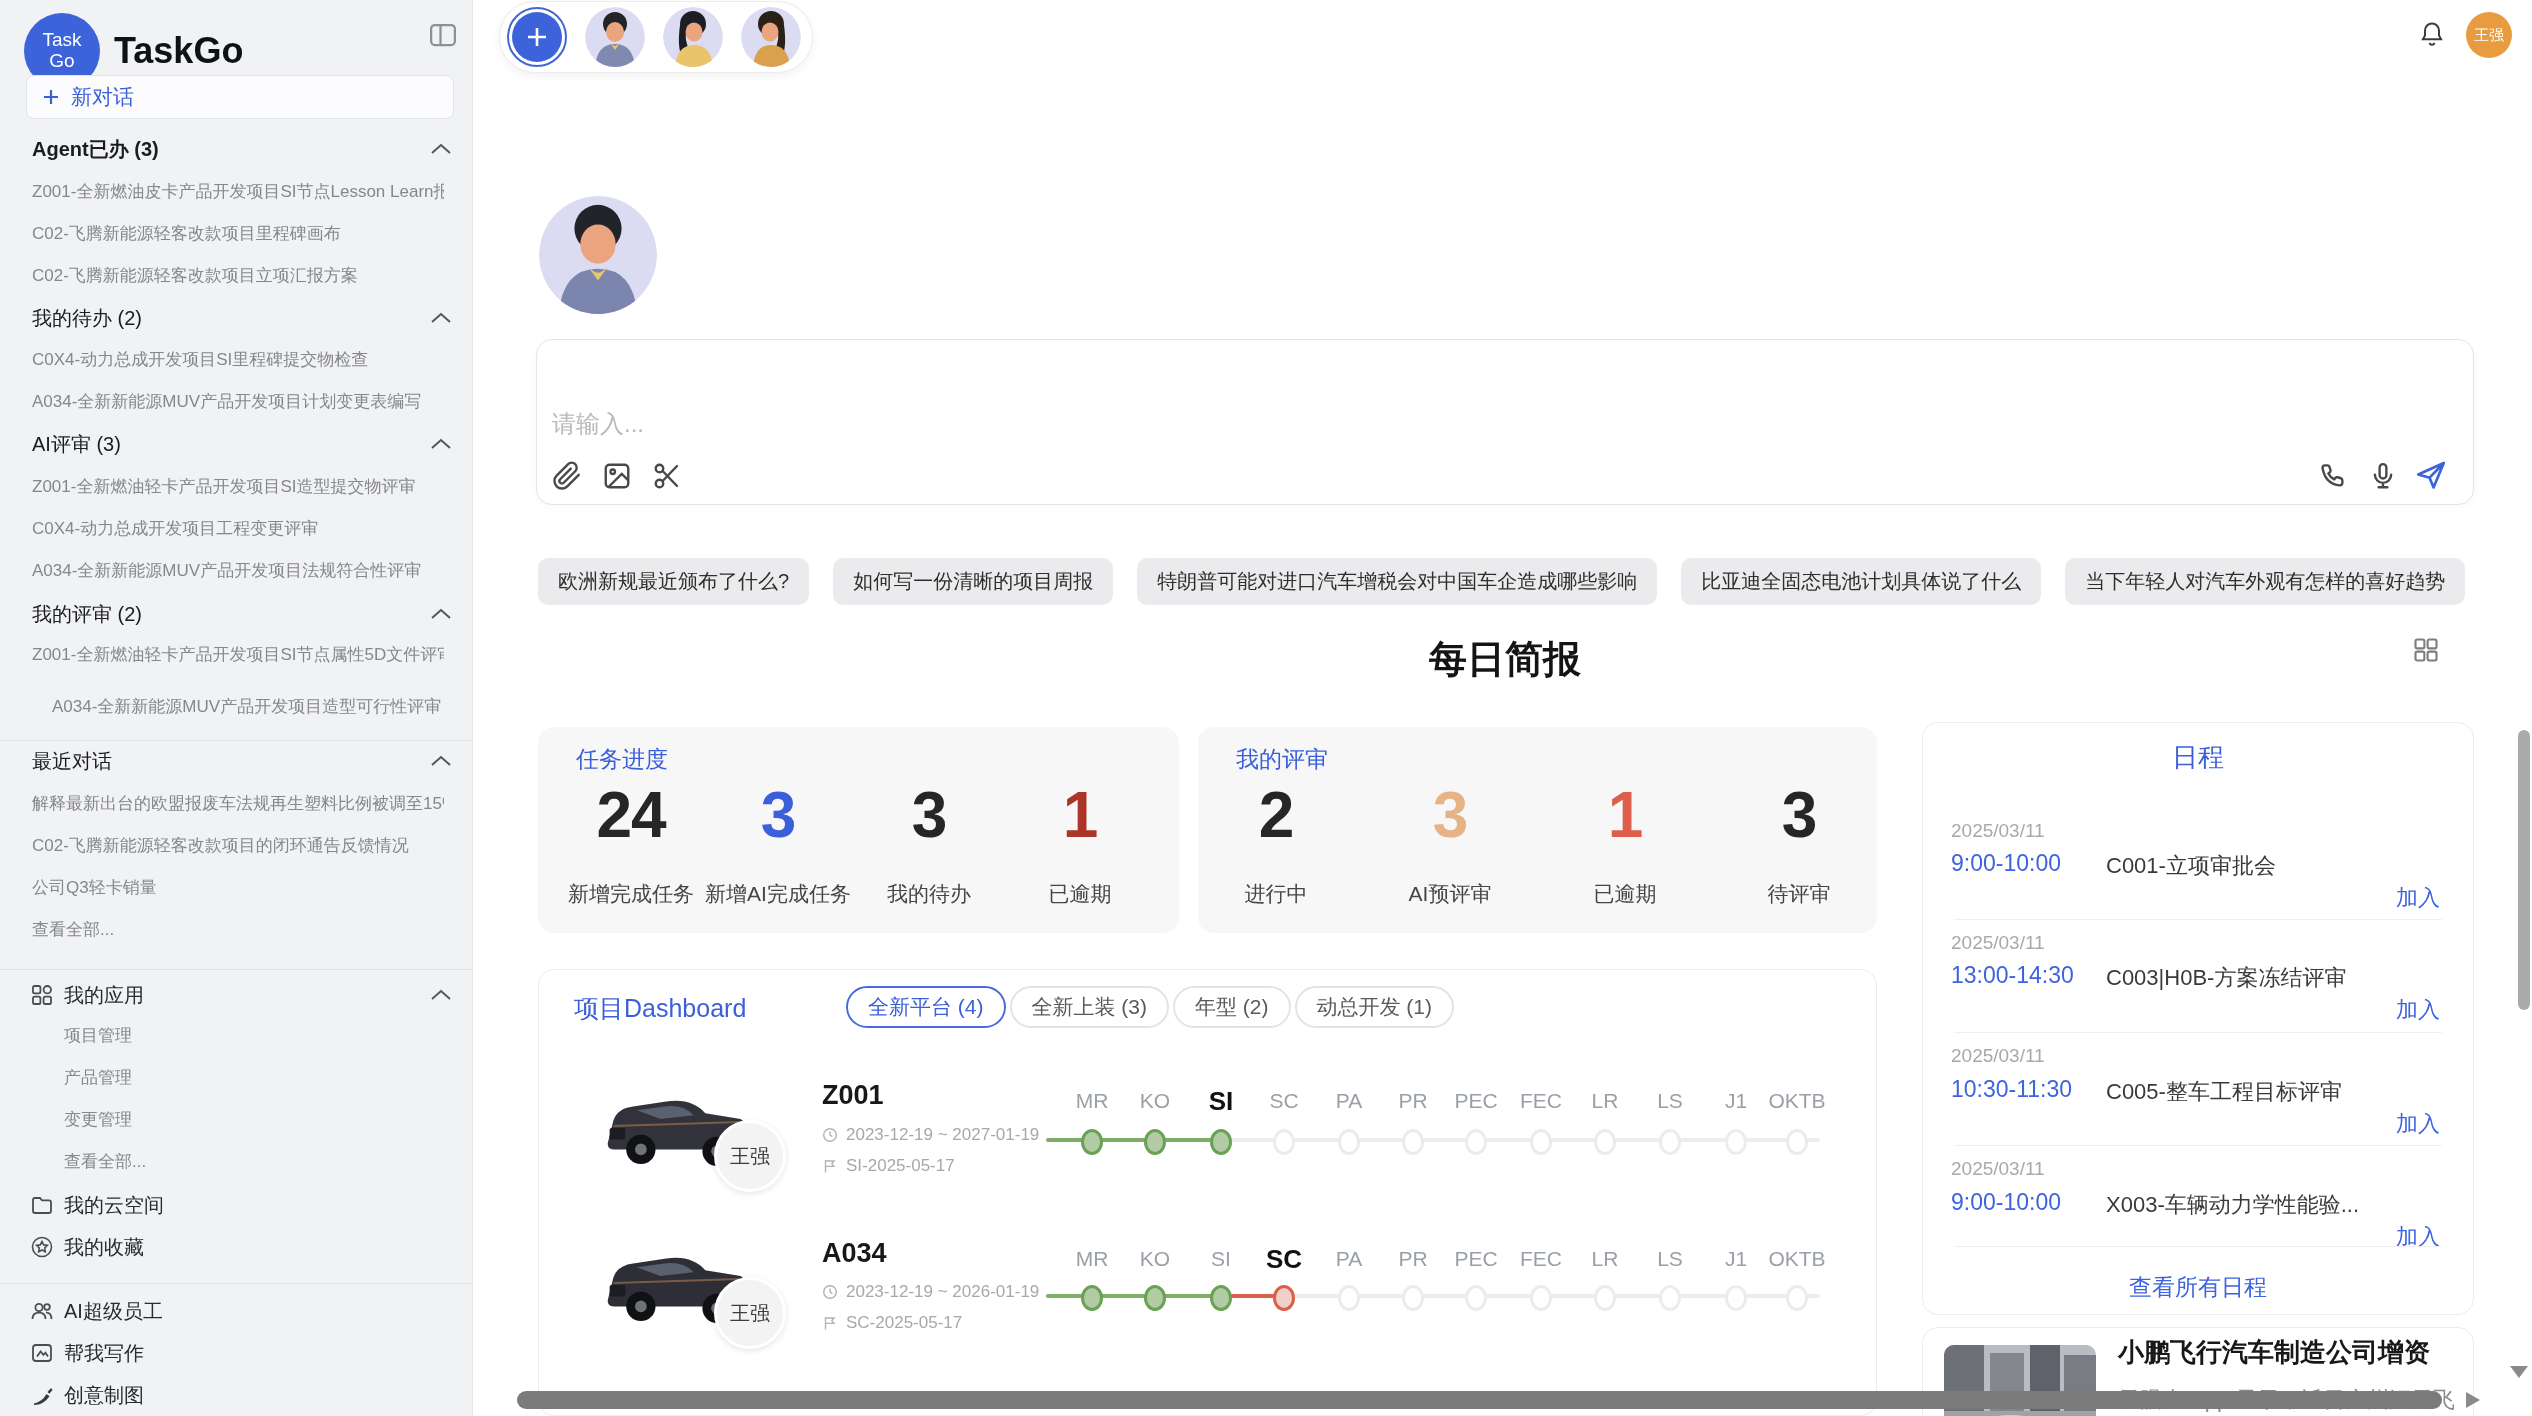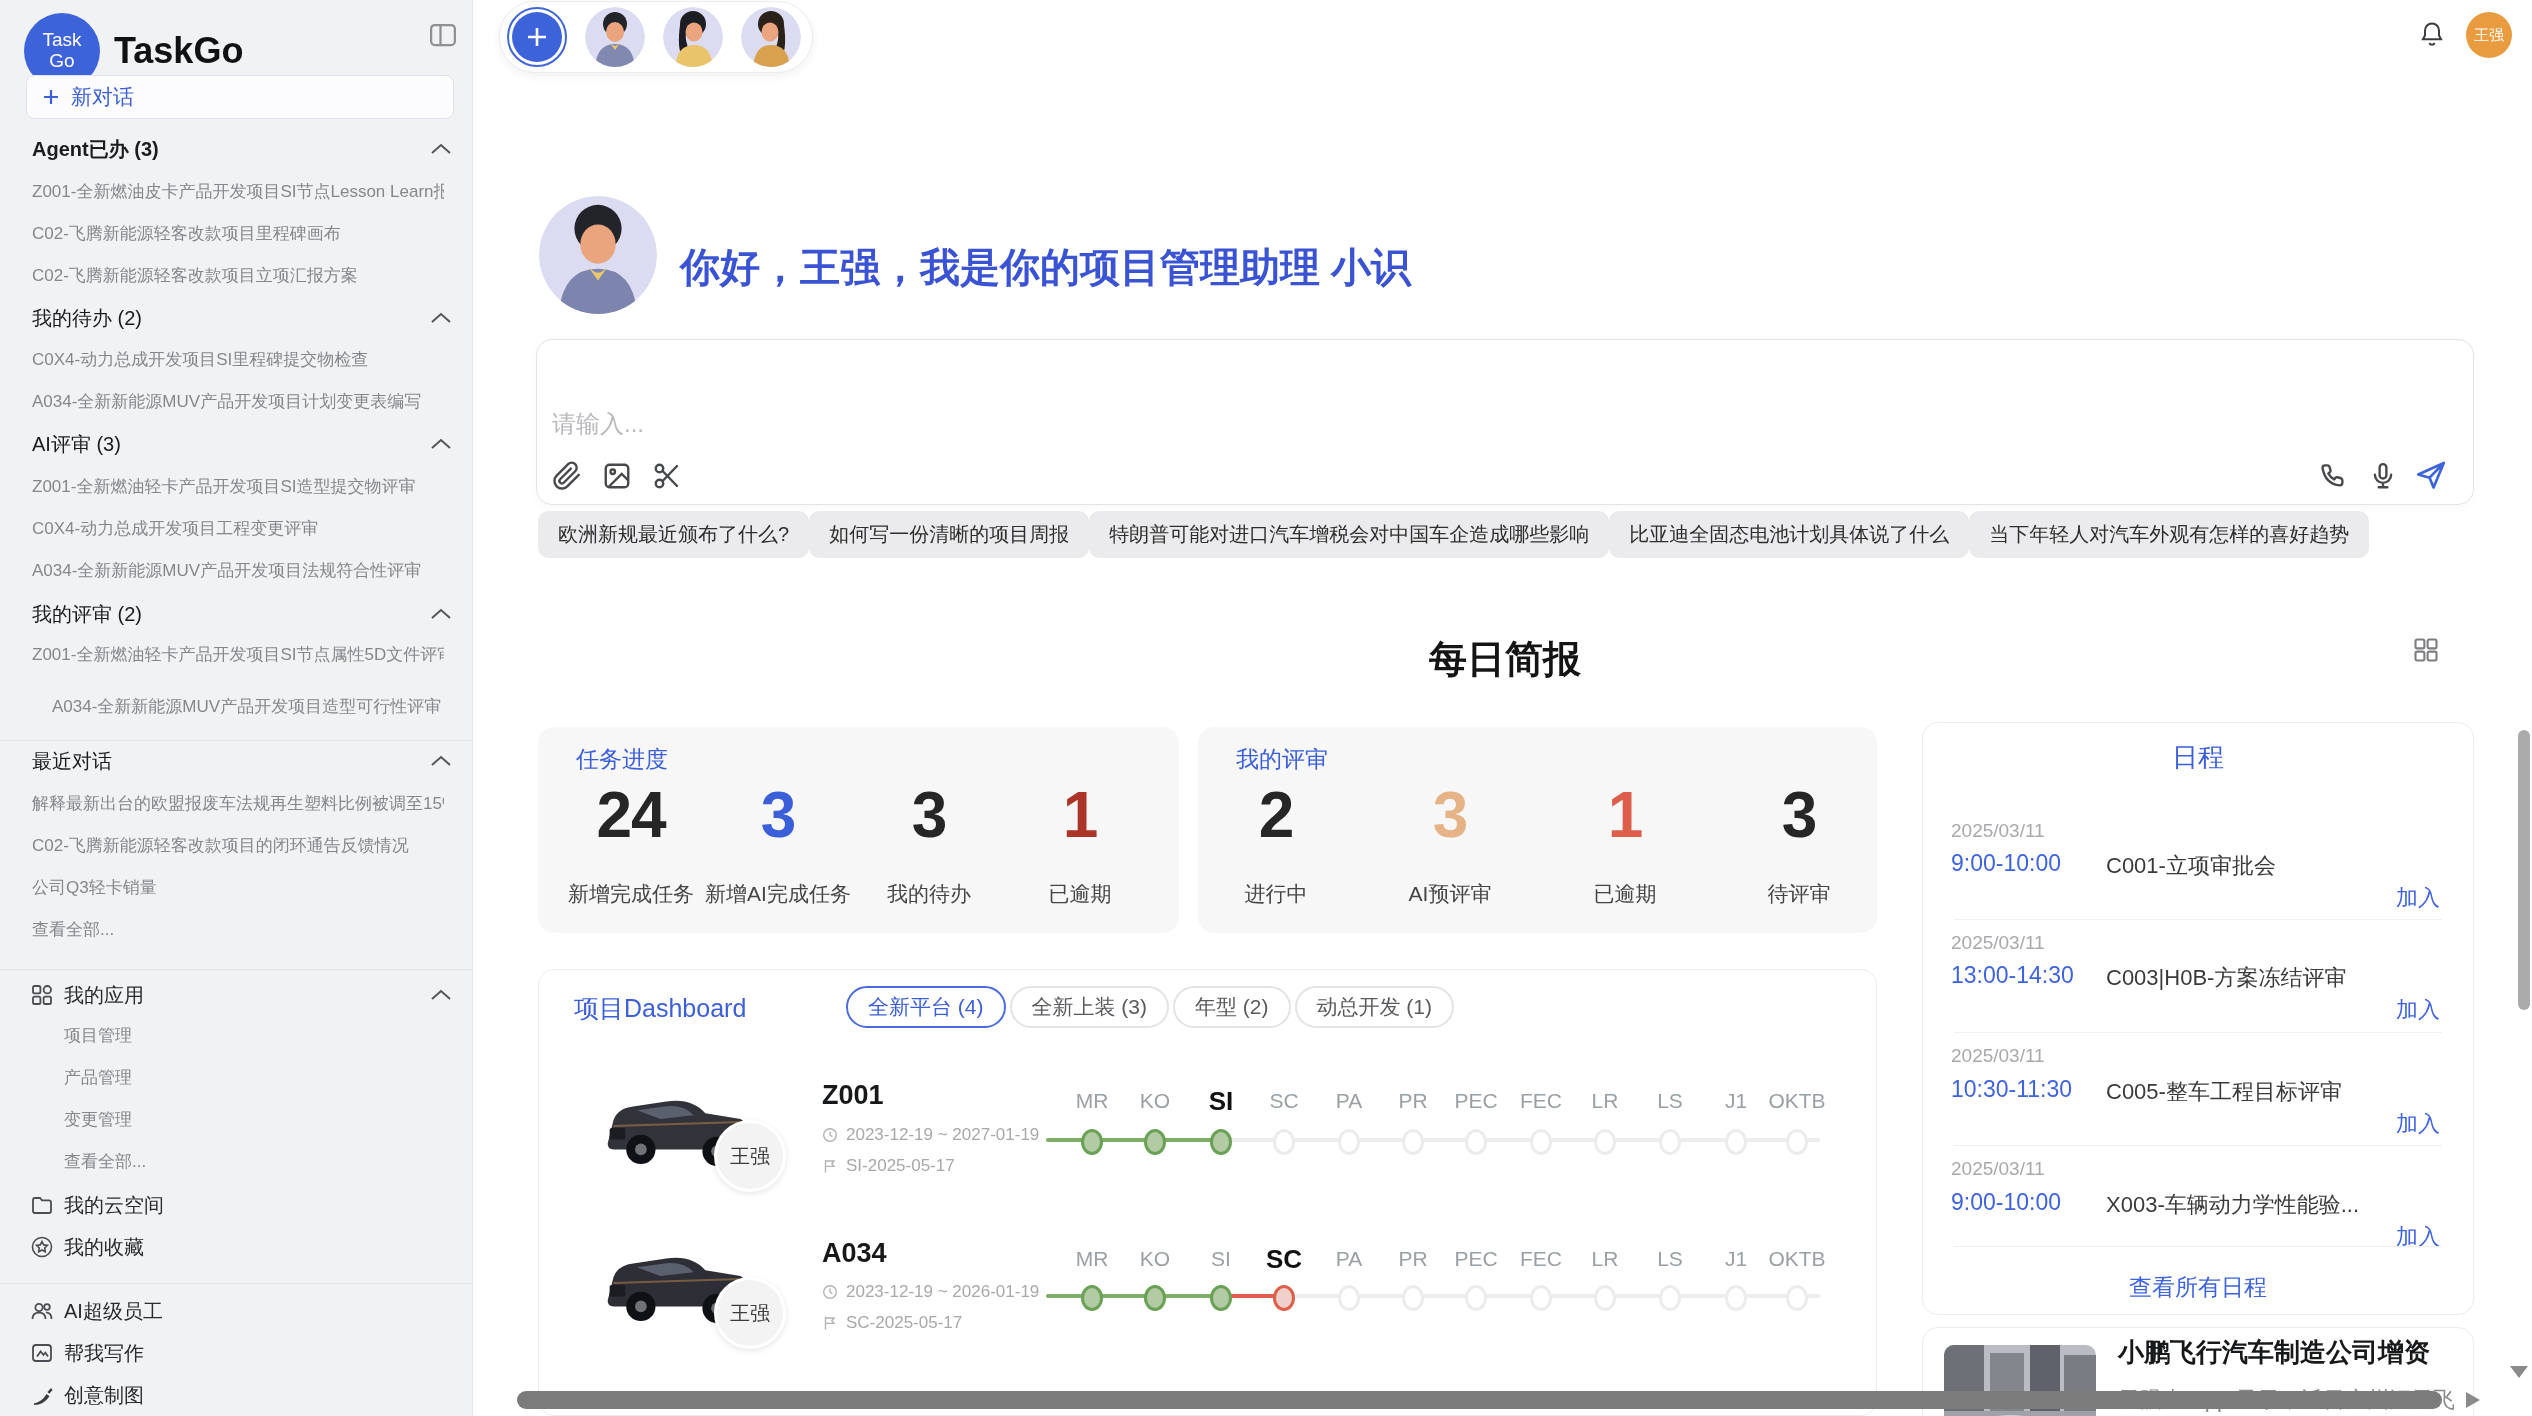--- a/index.html
+++ b/index.html
@@ -43,21 +43,21 @@
 
   
   .greet-av { position:absolute; left:539px; top:196px; width:118px; height:118px; border-radius:50%; overflow:hidden; }
   .greet-text { position:absolute; left:680px; top:240px; font-size:40px; font-weight:700; color:#3a53d3; }
   .composer { position:absolute; left:536px; top:339px; width:1938px; height:166px; background:#fff;
     border:1px solid #e4e4e6; border-radius:16px; box-shadow:0 2px 8px rgba(0,0,0,.03); }
   .placeholder { position:absolute; left:552px; top:408px; font-size:24px; color:#b9b9bd; }
   .cmp-icon { position:absolute; width:32px; height:32px; cursor:pointer; }
 
   
-  .chips { position:absolute; left:538px; top:511px; width:1938px; display:flex; }
+  .chips { position:absolute; left:538px; top:558px; width:1938px; display:flex; gap:24px; }
   .chip { display:inline-flex; align-items:center; height:47px; padding:0 20px; background:#ebebed;
     border-radius:10px; font-size:20px; color:#2e2e2e; white-space:nowrap; cursor:pointer; }
 
   
   .brief-title { position:absolute; left:536px; top:634px; width:1938px; text-align:center;
     font-size:38px; font-weight:700; color:#141414; }
   .stat-card { position:absolute; top:727px; height:206px; background:#f7f7f8; border-radius:16px; }
   .card-title { position:absolute; font-size:23px; color:#3b5fd9; }
   .stat-val { position:absolute; top:778px; transform:translateX(-50%); font-size:64px; font-weight:600;
     color:#262626; letter-spacing:-1px; }
@@ -313,21 +313,20 @@
 
   <div class="greet-av">
     <svg width="118" height="118" viewBox="0 0 60 60">
         <circle cx="30" cy="30" r="30" fill="#dbdcf2"></circle>
         <circle cx="30" cy="16.5" r="12" fill="#23242a"></circle>
         <ellipse cx="30" cy="24.5" rx="9" ry="10" fill="#eaa47e"></ellipse>
         <path d="M10 60 Q12 37 30 37 Q48 37 50 60 Z" fill="#7b85ad"></path>
         <path d="M25 36 L30 43 L35 36 Q32 39 30 39 Q28 39 25 36 Z" fill="#e8c76f"></path>
       </svg>
   </div>
-  <div class="greet-text">你好，王强，我是你的项目管理助理 小识</div>
 
   <div class="composer"></div>
   <div class="placeholder">请输入...</div>
   <div class="cmp-icon" style="left:552px;top:461px;">
     <svg width="30" height="30" viewBox="0 0 24 24" fill="none" stroke="#47484c" stroke-width="1.9" stroke-linecap="round">
         <path d="M21.4 11.05 l-9.19 9.19 a6 6 0 0 1 -8.49 -8.49 l9.19 -9.19 a4 4 0 0 1 5.66 5.66 l-9.2 9.19 a2 2 0 0 1 -2.83 -2.83 l8.49 -8.48"></path>
       </svg>
   </div>
   <div class="cmp-icon" style="left:602px;top:461px;">
     <svg width="30" height="30" viewBox="0 0 24 24" fill="none" stroke="#47484c" stroke-width="1.9">

